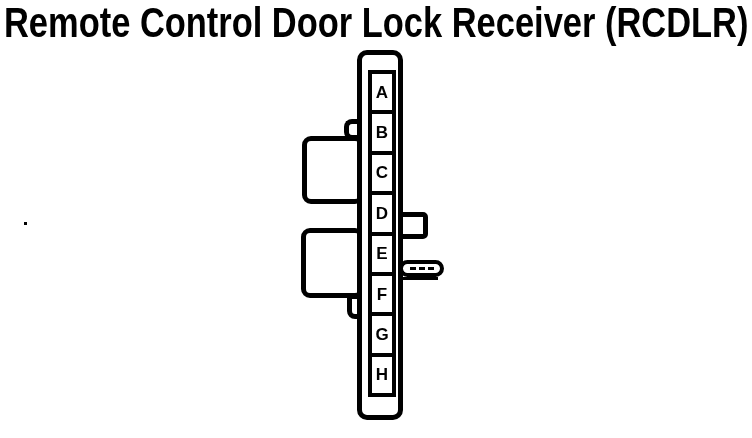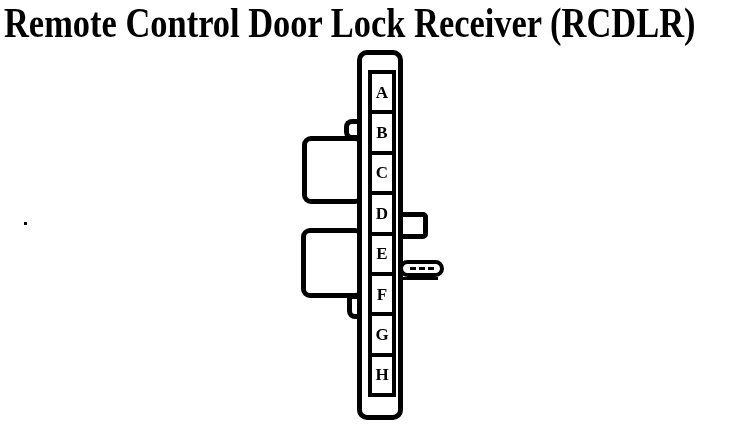--- a/index.html
+++ b/index.html
@@ -6,21 +6,21 @@
     margin: 0;
     padding: 0;
     background: #ffffff;
   }
   .stage {
     position: relative;
     width: 752px;
     height: 438px;
     background: #ffffff;
     overflow: hidden;
-    font-family: Liberation Serif, serif;
+    font-family: Liberation Sans, sans-serif;
     color: #000000;
   }
   
   .title {
     position: absolute;
     left: 4px;
     top: -2px;
     font-size: 42px;
     font-weight: bold;
     line-height: 50px;

